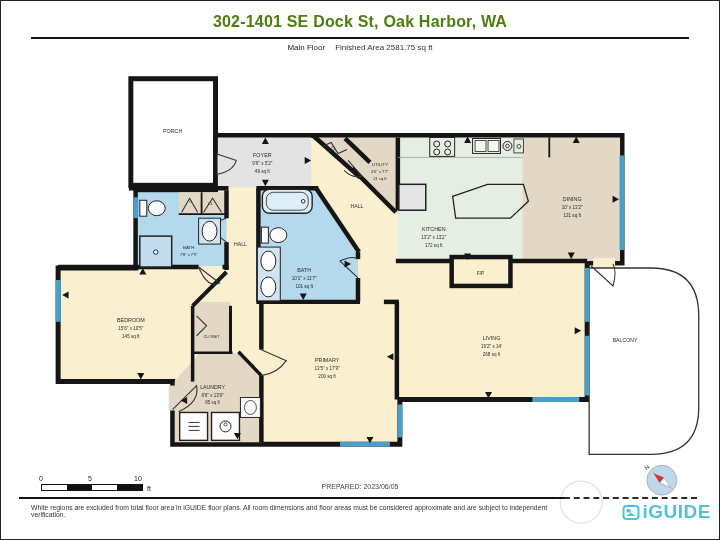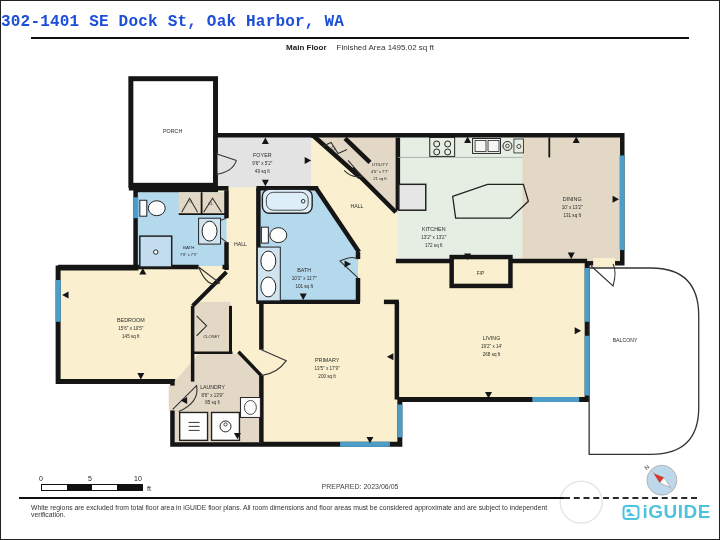--- a/index.html
+++ b/index.html
@@ -1,22 +1,22 @@
 <!DOCTYPE html>
 <html><head>
 <meta charset="utf-8">
 <style>
   html,body{margin:0;padding:0;background:#fff;}
   .page{position:relative;width:718px;height:538px;background:#fff;border:1px solid #222;
         font-family:"Liberation Sans",sans-serif;overflow:hidden;}
-  .title{position:absolute;top:12px;left:0;width:100%;
-         font-size:16px;font-weight:bold;color:#1d4ed8;letter-spacing:.2px;font-family:Liberation Mono, monospace;}
+  .title{position:absolute;top:12px;left:0;width:100%;text-align:center;
+         font-size:16px;font-weight:bold;color:#4d7c0f;letter-spacing:.2px;}
   .title-rule{position:absolute;top:36px;left:30px;right:30px;border-top:2px solid #111;}
   .subtitle{position:absolute;top:42px;left:0;width:100%;text-align:center;font-size:8px;color:#333;}
-  .subtitle .floor{font-weight:bold;margin-right:10px;color:#222;}
+  .subtitle .floor{font-weight:normal;margin-right:10px;color:#222;}
   .plan-svg{position:absolute;left:0;top:0;width:718px;height:538px;}
   svg text{font-family:"Liberation Sans",sans-serif;fill:#2b2b2b;}
   .scalebar{position:absolute;left:40px;top:474px;width:120px;font-size:7px;color:#222;}
   .scalebar .ticks{position:relative;height:8px;}
   .scalebar .t0{position:absolute;left:-2px;top:0;}
   .scalebar .t5{position:absolute;left:47px;top:0;}
   .scalebar .t10{position:absolute;left:93px;top:0;}
   .scalebar .bar{position:relative;margin-top:1px;width:100px;height:5px;border:1px solid #111;display:flex;}
   .scalebar .seg{width:25px;height:5px;}
   .seg.w{background:#fff;} .seg.b{background:#111;}
@@ -29,21 +29,21 @@
   .brand .wordmark{font-size:19px;font-weight:bold;color:#4ec3de;letter-spacing:.5px;}
 </style>
 </head>
 <body>
 
 <div class="page">
 
   <div class="title">302-1401 SE Dock St, Oak Harbor, WA</div>
   <div class="title-rule"></div>
   <div class="subtitle">
-    <span class="floor">Main Floor</span><span>Finished Area 1495.02 sq ft</span>
+    <span class="floor">Main Floor</span><span>Finished Area 2581.75 sq ft</span>
   </div>
 
   <svg class="plan-svg" viewBox="0 0 720 540">
 
     <polygon points="215,135 623,135 623,263 588,263 588,400 400,400 400,445 172,445 172,382 57,382 57,268 135,268 135,190 215,190" fill="#faf0cf" stroke="#151515" stroke-width="5" stroke-linejoin="miter"></polygon>
 
     <path d="M590 268 L652 268 Q700 268 700 316 L700 408 Q700 455 652 455 L590 455 Z" fill="#ffffff" stroke="#333" stroke-width="1.3"></path>
 
     <rect x="130" y="78" width="85" height="107" fill="#ffffff" stroke="#151515" stroke-width="5"></rect>
 

